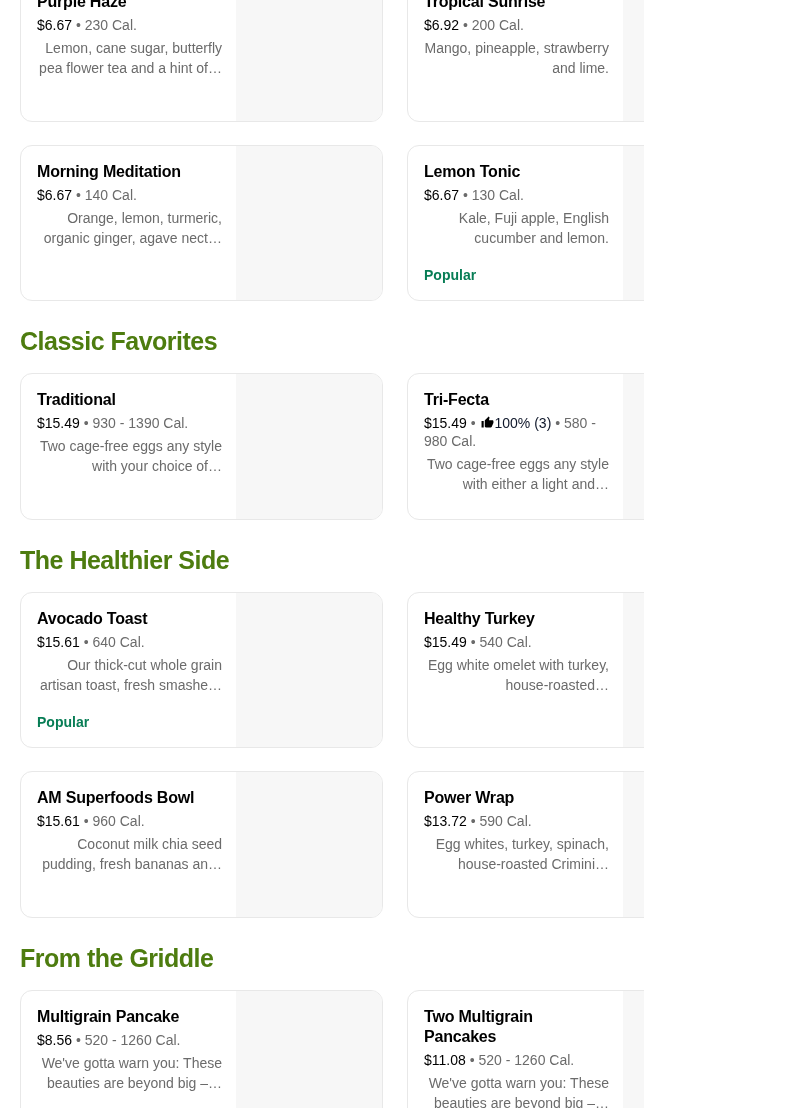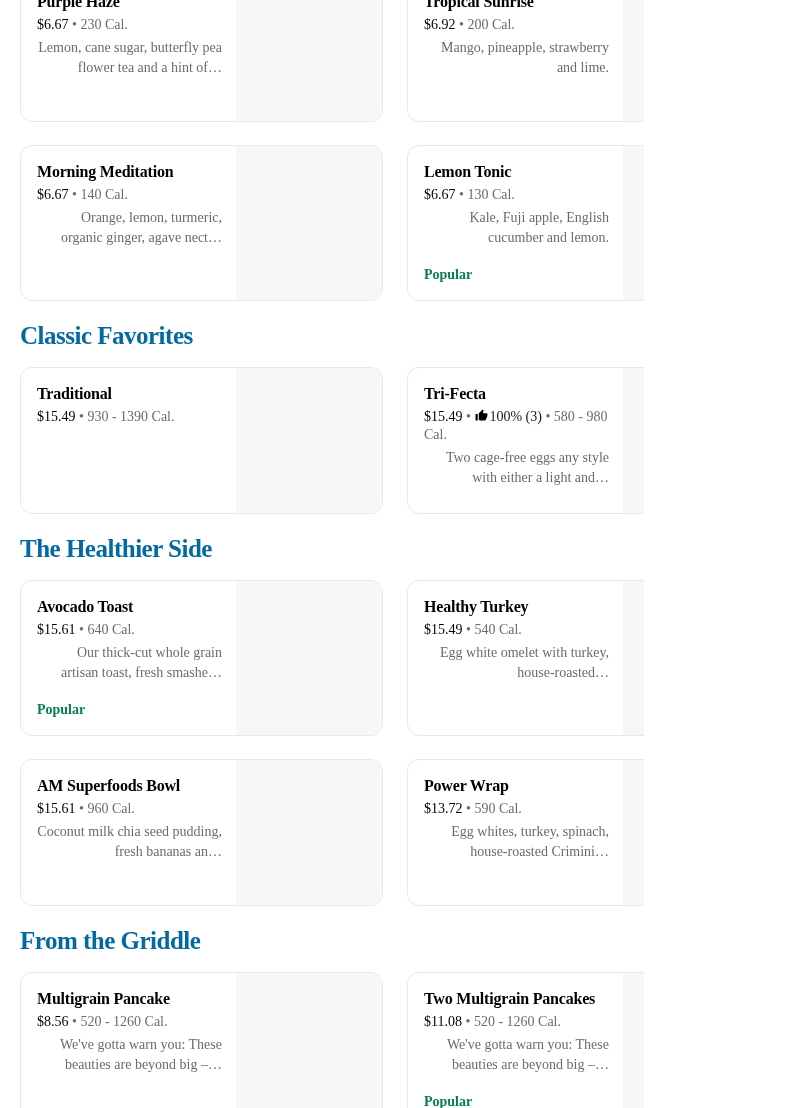--- a/index.html
+++ b/index.html
@@ -2,33 +2,33 @@
 <html><head>
 <meta charset="utf-8">
 <style>
   * { margin:0; padding:0; box-sizing:border-box; }
   html,body { background:#ffffff; }
   body {
     width:804px; height:1108px; overflow:hidden; position:relative;
     font-family:"Liberation Sans", sans-serif;
     -webkit-font-smoothing:antialiased;
   }
-  .page { width:644px; height:1108px; overflow:hidden; position:relative;font-family:Liberation Serif, serif; }
+  .page { width:644px; height:1108px; overflow:hidden; position:relative; }
   main { padding-left:20px; width:790px; }
   .menu-grid {
     display:grid;
     grid-template-columns:363px 363px;
     column-gap:24px;
     row-gap:23px;
   }
   .menu-grid.first { margin-top:-25px; }
   .section-title {
-    font-size:25px; font-weight:700; color:#0369a1;
+    font-size:25px; font-weight:700; color:#4d7c0f;
     letter-spacing:-0.5px; line-height:29px;
-    margin-top:20px; margin-bottom:17px;
+    margin-top:26px; margin-bottom:17px;
   }
   .card {
     display:flex; background:#ffffff;
     border:1px solid #e8e8e8; border-radius:12px;
     overflow:hidden; min-height:147px; cursor:pointer;
   }
   .card-body { flex:1; padding:16px 14px 16px 16px; min-width:0; }
   .card-title {
     font-size:16px; font-weight:700; color:#000000;
     line-height:20px; letter-spacing:-0.2px; max-width:190px;
@@ -103,20 +103,21 @@
 
   </div>
 
   <h2 class="section-title">Classic Favorites</h2>
   <div class="menu-grid">
 
     <article class="card">
       <div class="card-body">
         <h3 class="card-title">Traditional</h3>
         <p class="card-meta"><span class="price">$15.49</span> <span>•</span> <span>930 - 1390 Cal.</span></p>
+        <p class="card-desc">Two cage-free eggs any style with your choice of…</p>
       </div>
       <div class="card-img"></div>
     </article>
 
     <article class="card">
       <div class="card-body">
         <h3 class="card-title">Tri-Fecta</h3>
         <p class="card-meta"><span class="price">$15.49</span> <span>•</span> <svg class="thumb-icon" viewBox="0 0 24 24">
                 <path d="M1 21h4V9H1v12zm22-11c0-1.1-.9-2-2-2h-6.31l.95-4.57.03-.32c0-.41-.17-.79-.44-1.06L14.17 1 7.59 7.59C7.22 7.95 7 8.45 7 9v10c0 1.1.9 2 2 2h9c.83 0 1.54-.5 1.84-1.22l3.02-7.05c.09-.23.14-.47.14-.73v-2z"></path>
               </svg><span class="rating">100% (3)</span> <span>•</span> <span>580 - 980 Cal.</span></p>

